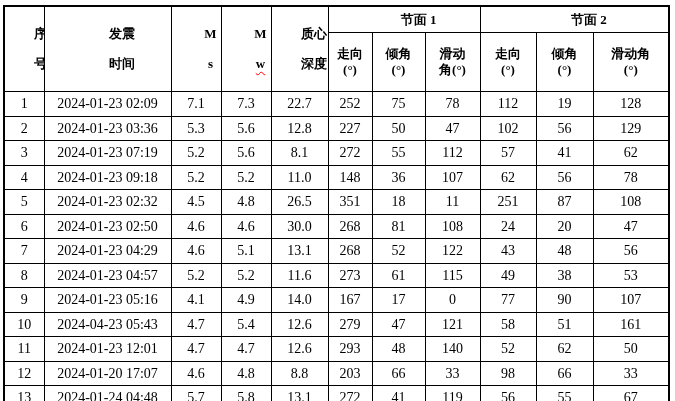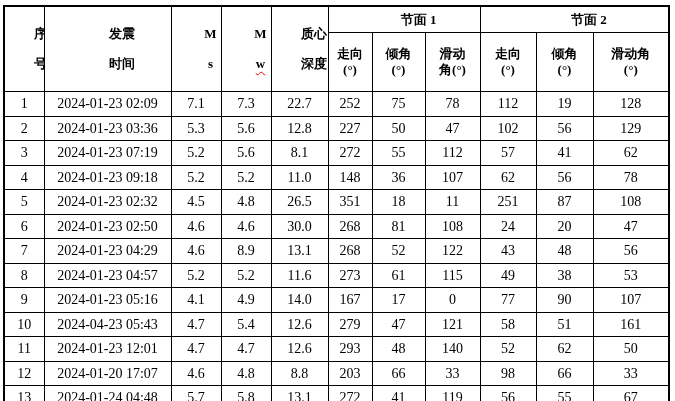--- a/index.html
+++ b/index.html
@@ -178,21 +178,21 @@
     <td>81</td>
     <td>108</td>
     <td>24</td>
     <td>20</td>
     <td>47</td>
   </tr>
       <tr>
     <td>7</td>
     <td>2024-01-23 04:29</td>
     <td>4.6</td>
-    <td>8.9</td>
+    <td>5.1</td>
     <td>13.1</td>
     <td>268</td>
     <td>52</td>
     <td>122</td>
     <td>43</td>
     <td>48</td>
     <td>56</td>
   </tr>
       <tr>
     <td>8</td>

